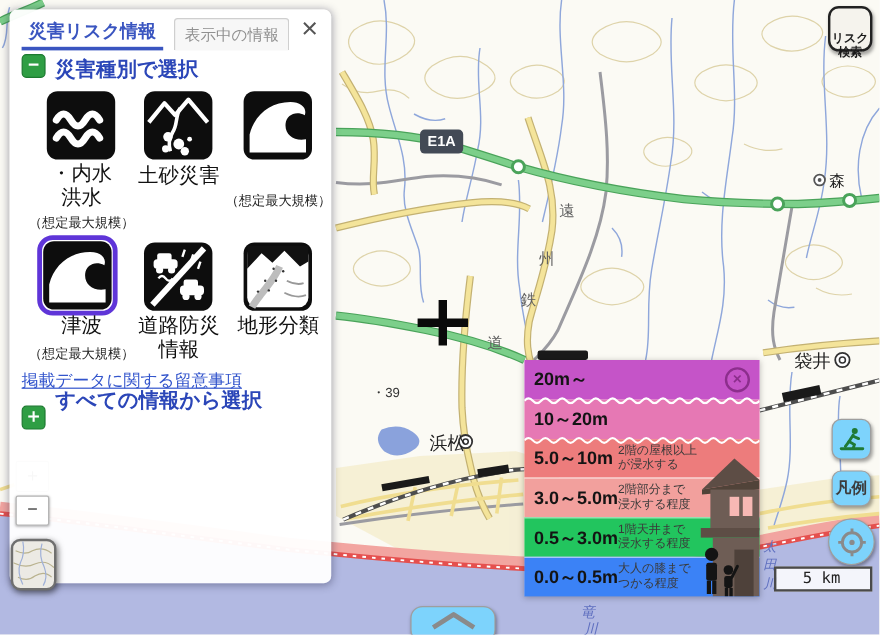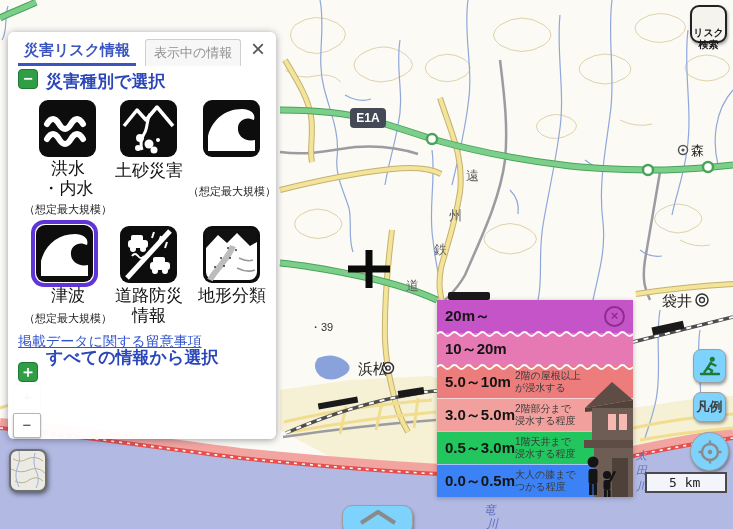--- a/index.html
+++ b/index.html
@@ -4,23 +4,23 @@
 <style>
   * { margin:0; padding:0; box-sizing:border-box; }
   html,body { width:733px; height:529px; overflow:hidden;
     font-family:"Liberation Sans","DejaVu Sans",sans-serif; }
   #stage { position:relative; width:733px; height:529px; background:#fbfaf4; overflow:hidden; }
 
   
   #map-svg { position:absolute; left:0; top:0; z-index:0; }
 
   
-  #panel { position:absolute; left:8px; top:8px; width:268px; height:407px; z-index:6;
+  #panel { position:absolute; left:8px; top:8px; width:268px; height:478px; z-index:6;
     background:rgba(255,255,255,0.96); border-radius:6px;
-    box-shadow:0 1px 7px rgba(40,40,70,0.45);margin-top:24px; }
+    box-shadow:0 1px 7px rgba(40,40,70,0.45); }
   .tab-active { position:absolute; left:10px; top:5px; padding:4px 6px 3px 6px;
     font-size:15px; font-weight:bold; color:#3a55c0; border-bottom:3px solid #3a55c0; }
   .tab-inactive { position:absolute; left:137px; top:7px; padding:4px 8px;
     font-size:13px; color:#909090; background:#f7f7f7; border:1px solid #cfcfcf;
     border-bottom:none; border-radius:3px 3px 0 0; }
   .panel-close { position:absolute; right:11px; top:4px; font-size:24px; color:#555;
     cursor:pointer; line-height:26px; }
   .sec-toggle { position:absolute; width:20px; height:20px; background:#2f9e44;
     border:1px solid #1d7a30; border-radius:4px; color:#fff; font-size:16px; font-weight:bold;
     text-align:center; line-height:17px; }
@@ -273,22 +273,22 @@
         <circle cx="38" cy="40" r="2" fill="#fff"></circle>
       </svg>
     </div>
     <div class="hz-btn" style="left:195px; top:68px;">
       <svg width="57" height="57" viewBox="0 0 57 57">
         <path d="M5,51 L5,36 C9,20 22,9 39,9 C48,9 53,14 51,20 C43,16 36,20 35,27 C34,36 42,42 52,40 L52,51 Z" fill="#fff"></path>
       </svg>
     </div>
 
     <div class="hz-cap" style="left:19px; top:127px;">
+      <div>・内水</div>
       <div>洪水</div>
-      <div>・内水</div>
     </div>
     <div class="hz-cap" style="left:100px; top:129px;">土砂災害</div>
     <div class="hz-note" style="left:176px; top:152px;">（想定最大規模）</div>
     <div class="hz-note" style="left:12px; top:170px;">（想定最大規模）</div>
 
     <div class="hz-sel" style="left:23px; top:188px;"></div>
     <div class="hz-btn" style="left:28px; top:193px;">
       <svg width="57" height="57" viewBox="0 0 57 57">
         <path d="M5,51 L5,36 C9,20 22,9 39,9 C48,9 53,14 51,20 C43,16 36,20 35,27 C34,36 42,42 52,40 L52,51 Z" fill="#fff"></path>
       </svg>

